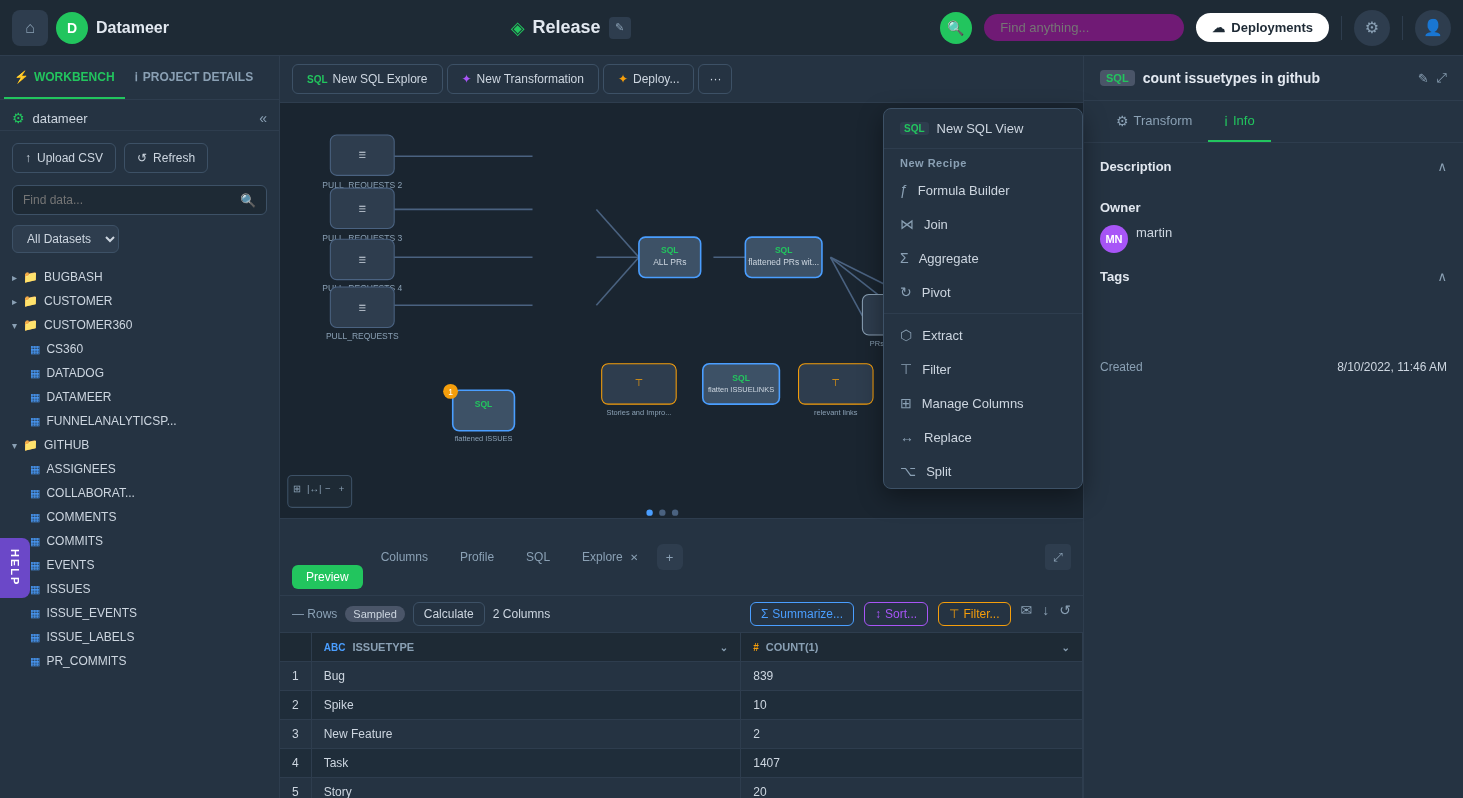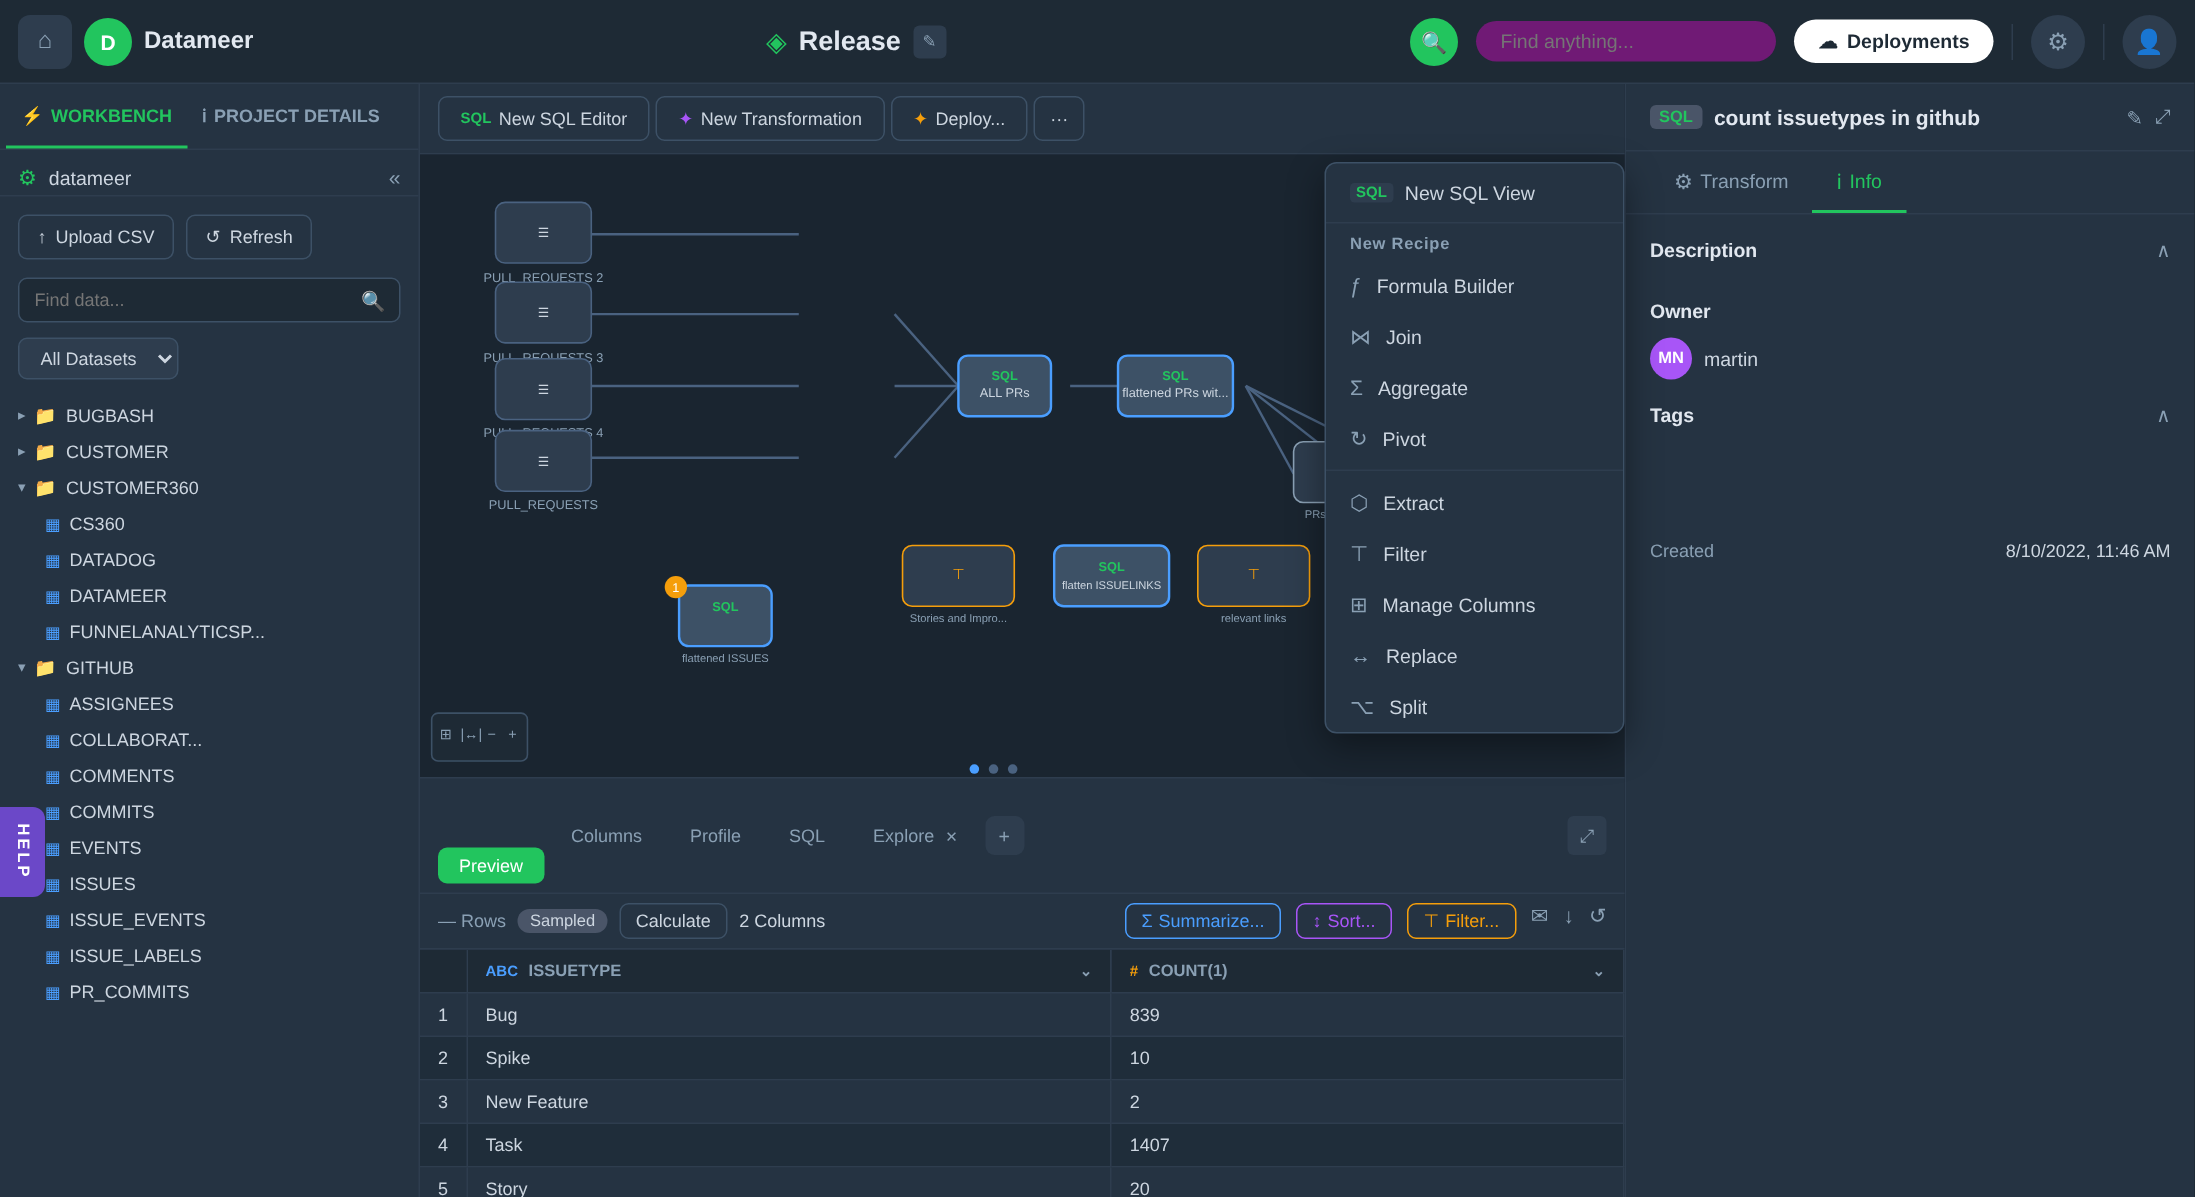--- a/index.html
+++ b/index.html
@@ -431,21 +431,21 @@
       border-radius: 6px;
       padding: 10px;
       color: #8aa0b4;
       font-size: 12px;
       min-height: 60px;
       resize: none;
       outline: none;
       font-style: italic;
     }
     .owner-row {
-      display: flex; align-items: center; gap: 8px;
+      display: flex; align-items: flex-start; gap: 8px;
       margin-bottom: 16px;
     }
     .owner-avatar {
       width: 28px; height: 28px;
       background: #a855f7;
       border-radius: 50%;
       display: flex; align-items: center; justify-content: center;
       color: #fff; font-size: 11px; font-weight: bold;
     }
     .owner-name { color: #cdd6e0; font-size: 13px; }
@@ -650,21 +650,21 @@
         <span class="table-ic">▦</span>
         <span>PR_COMMITS</span>
         </div>
       </div>
   </div>
 
   <div class="center-area-wrap">
     <div class="toolbar-row">
       <button class="tool-btn">
         <span style="color:#22c55e;font-size:10px;font-weight:bold;">SQL</span>
-        <span>New SQL Editor</span>
+        <span>New SQL Explore</span>
       </button>
       <button class="tool-btn">
         <span style="color:#a855f7;">✦</span>
         <span>New Transformation</span>
       </button>
       <button class="tool-btn">
         <span style="color:#f59e0b;">✦</span>
         <span>Deploy...</span>
       </button>
       <button class="tool-btn-more">···</button>

